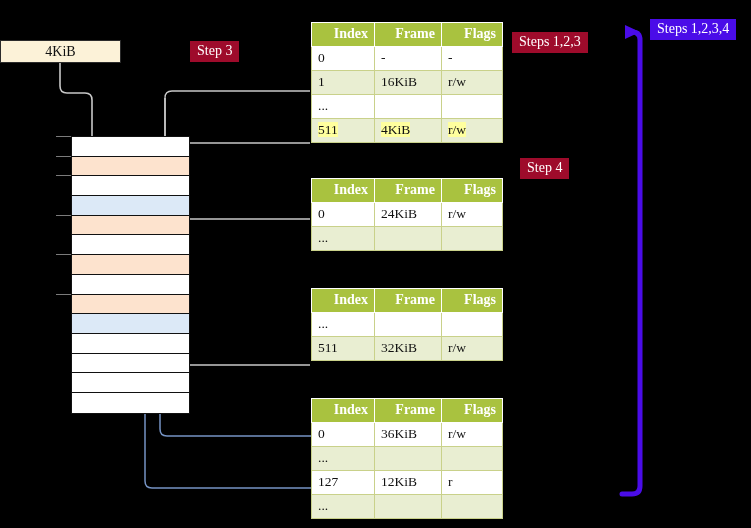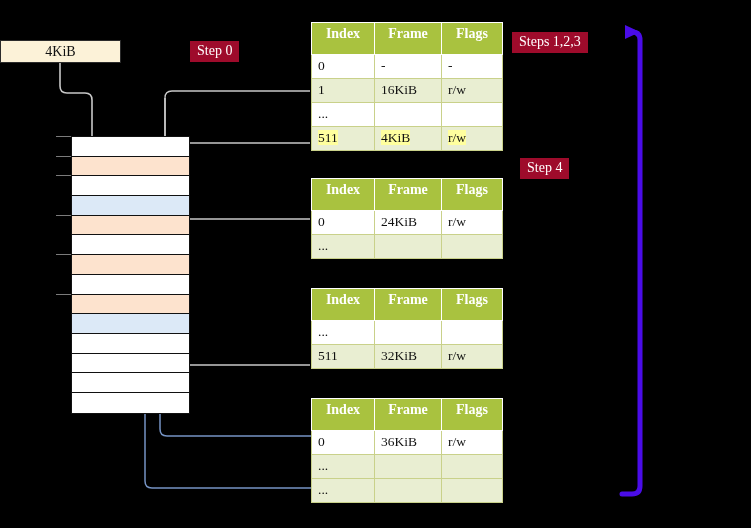--- a/index.html
+++ b/index.html
@@ -80,22 +80,22 @@
     font-family: "Liberation Serif", serif;
     font-size: 13.5px;
     background: #ffffff;
     border: 1px solid #c9d18a;
   }
   .ptable th {
     background: #a9c23f;
     color: #ffffff;
     font-weight: bold;
     font-size: 14px;
-    text-align: center;
-    padding: 3px 6px 12px 6px;
+    text-align: right;
+    padding: 3px 6px 4px 6px;
     border: 1px solid #ffffff;
     white-space: nowrap;
   }
   .ptable td {
     padding: 3px 6px 4px 6px;
     border: 1px solid #c9d18a;
     color: #111111;
     white-space: nowrap;
     height: 14px;
   }
@@ -155,27 +155,30 @@
     <path d="M312,488 L152,488 Q145,488 145,481 L145,228" fill="none" stroke="#7593c4" stroke-width="1.5" marker-end="url(#ah-blue-up)"></path>
 
     <path d="M622,494 L632,494 Q640,494 640,486 L640,40 Q640,32 632,32" fill="none" stroke="#4a0ce8" stroke-width="5" stroke-linecap="round" marker-end="url(#ah-purple)"></path>
   </svg>
 
   <div class="srcbox" style="left:0px; top:40px; width:121px; height:23px;">
     <span>4KiB</span>
   </div>
 
   <div class="badge red" style="left:190px; top:41px;">
-    <span>Step 0</span>
+    <span>Step 3</span>
   </div>
 
   <div class="badge red" style="left:512px; top:32px;">
     <span>Steps 1,2,3</span>
   </div>
 
+  <div class="badge blue" style="left:650px; top:19px;">
+    <span>Steps 1,2,3,4</span>
+  </div>
 
   <div class="badge red" style="left:520px; top:158px;">
     <span>Step 4</span>
   </div>
 
   <div class="memcol" id="memcol">
       <div class="memrow white" style="top: 0px; height: 19.7px;"></div>
       <div class="memrow peach" style="top: 19.7px; height: 19.7px;"></div>
       <div class="memrow white" style="top: 39.4px; height: 19.7px;"></div>
       <div class="memrow bluer" style="top: 59.1px; height: 19.7px;"></div>
@@ -285,20 +288,25 @@
           <tr class="rowA">
             <td class="col-index">0</td>
             <td class="col-frame">36KiB</td>
             <td class="col-flags">r/w</td>
           </tr>
           <tr class="rowB">
             <td class="col-index">...</td>
             <td class="col-frame"></td>
             <td class="col-flags"></td>
           </tr>
+          <tr class="rowA">
+            <td class="col-index">127</td>
+            <td class="col-frame">12KiB</td>
+            <td class="col-flags">r</td>
+          </tr>
           <tr class="rowB">
             <td class="col-index">...</td>
             <td class="col-frame"></td>
             <td class="col-flags"></td>
           </tr>
         </tbody>
       </table>
     </div>
 
 </div>

